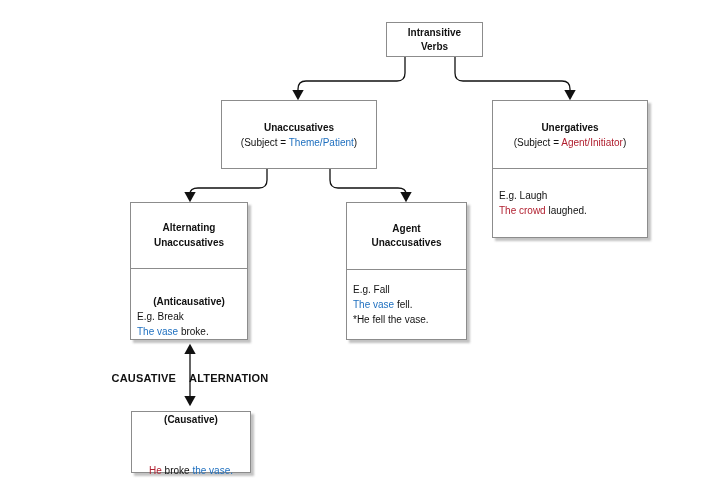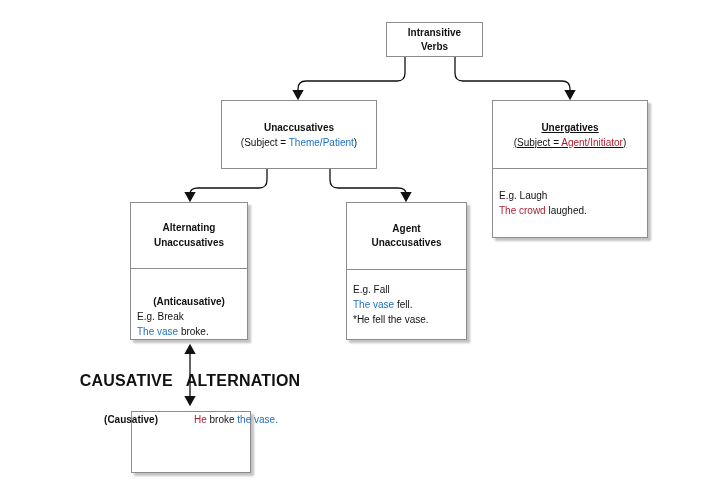--- a/index.html
+++ b/index.html
@@ -51,52 +51,52 @@
   }
   .section .subhead {
     font-weight: bold;
     text-align: center;
     padding-right: 6px;
     margin-top: 25px;
   }
   .center-body {
     flex: 1;
     display: flex;
-    flex-direction: row;
+    flex-direction: column;
     justify-content: center;
     text-align: center;
     gap: 36px;
   }
   .center-body .subhead { font-weight: bold; }
   .line { white-space: pre; }
   .blue { color: var(--subject_blue, #1e6fbf); }
   .red  { color: var(--subject_red, #b01e2e); }
 
   
   #node-root          { left: 386px; top: 22px;  width: 97px;  height: 35px; }
   #node-root .head    { flex: 1; line-height: 14px; }
   #node-unaccusatives { left: 221px; top: 100px; width: 156px; height: 69px; }
   #node-unaccusatives .head { flex: 1; }
   #node-unergatives   { left: 492px; top: 100px; width: 156px; height: 138px; }
-  #node-unergatives .head   { height: 67px; text-decoration: underline; }
+  #node-unergatives .head   { height: 67px; }
   #node-alternating   { left: 130px; top: 202px; width: 118px; height: 138px; }
   #node-alternating .head   { height: 66px; line-height: 14.5px; }
   #node-pure          { left: 346px; top: 202px; width: 121px; height: 138px; }
   #node-pure .head          { height: 66px; line-height: 14.5px; }
   #node-causative     { left: 131px; top: 411px; width: 120px; height: 62px; }
 
   .relation-label {
     position: absolute;
     left: 40px; top: 372px;
     width: 300px;
     display: flex;
     justify-content: center;
     gap: 13px;
     font-weight: bold;
-    font-size: 16px;
+    font-size: 11px;
     letter-spacing: 0.2px;
     color: var(--text, #111111);
   }
   svg path, svg line { stroke: var(--arrow, #111111); stroke-width: 1.3; fill: none; }
   svg .ah-fill { fill: var(--arrow, #111111); stroke: none; }
 </style>
 </head>
 <body>
 
 <div class="canvas">

